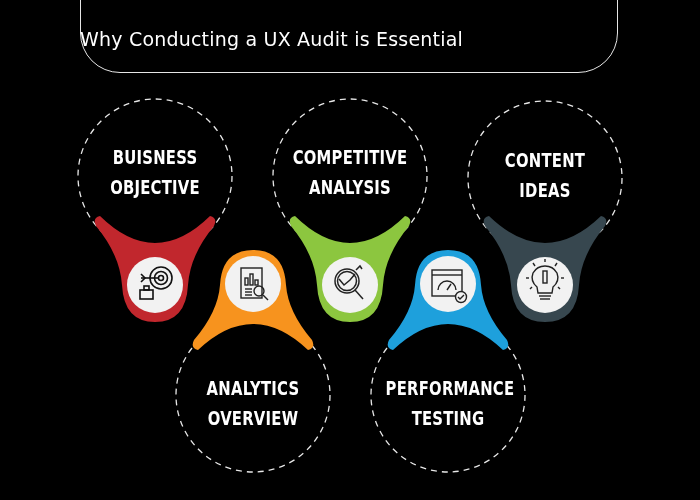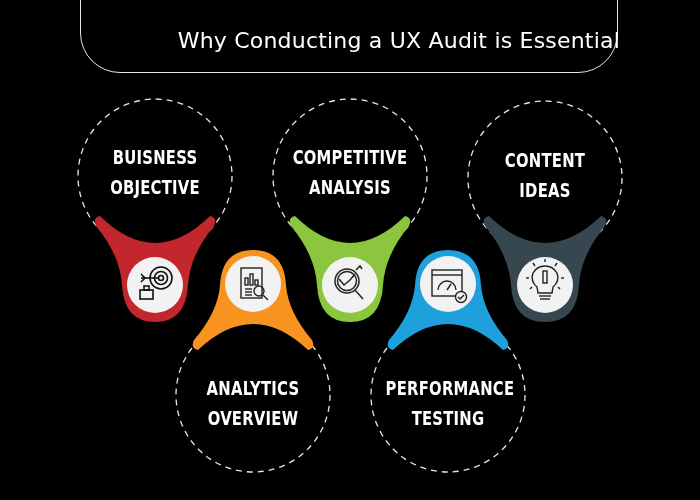--- a/index.html
+++ b/index.html
@@ -2,22 +2,22 @@
 <html><head>
 <meta charset="utf-8">
 <style>
   html, body { margin:0; padding:0; background:#000; }
   body { width:700px; height:500px; position:relative; overflow:hidden; font-family:"DejaVu Sans", sans-serif; }
   .title-box {
     position:absolute; left:80px; top:-40px; width:538px; height:113px;
     border:1.5px solid #e6e6e6; border-radius:0 0 40px 40px; box-sizing:border-box;
   }
   .title {
-    position:absolute; left:80px; top:28px; width:540px; text-align:right;
-    color:#fff; font-family:"DejaVu Sans", sans-serif; font-size:22px; letter-spacing:0.2px;
+    position:absolute; left:80px; top:28px; width:540px; text-align:left;
+    color:#fff; font-family:"DejaVu Sans", sans-serif; font-size:19px; letter-spacing:0.2px;
   }
   svg.diagram { position:absolute; left:0; top:0; }
   .label {
     position:absolute; width:160px; text-align:center; color:#fff;
     font-family:"DejaVu Sans", sans-serif; font-weight:bold; font-size:19px;
     line-height:30px; transform:scaleX(0.78); letter-spacing:0.3px;
   }
 </style>
 </head>
 <body>

